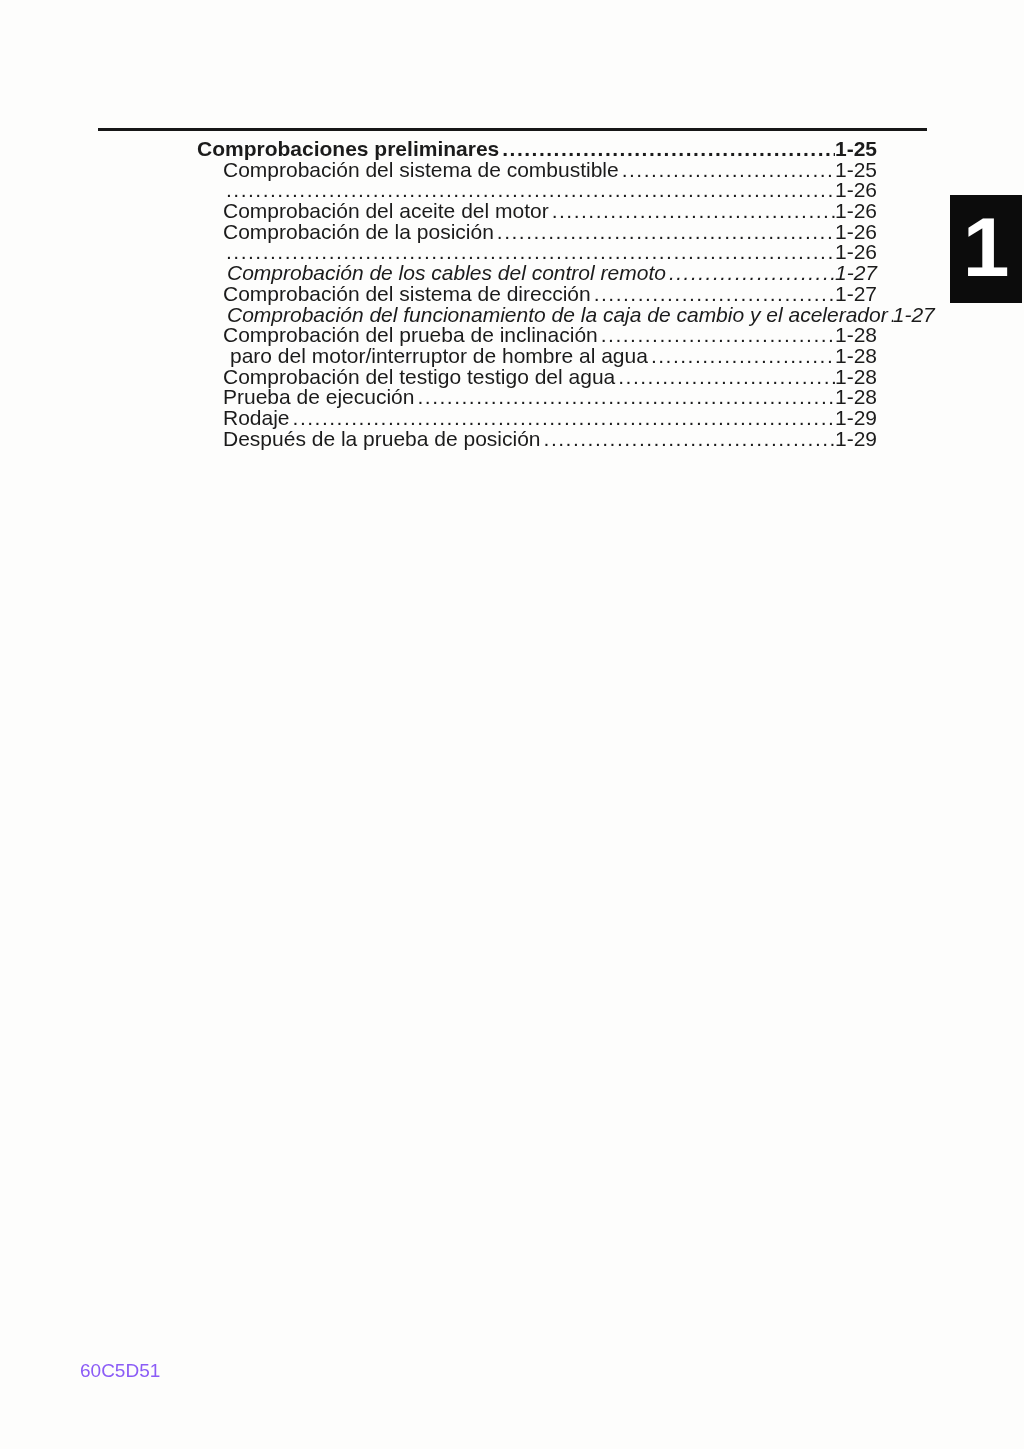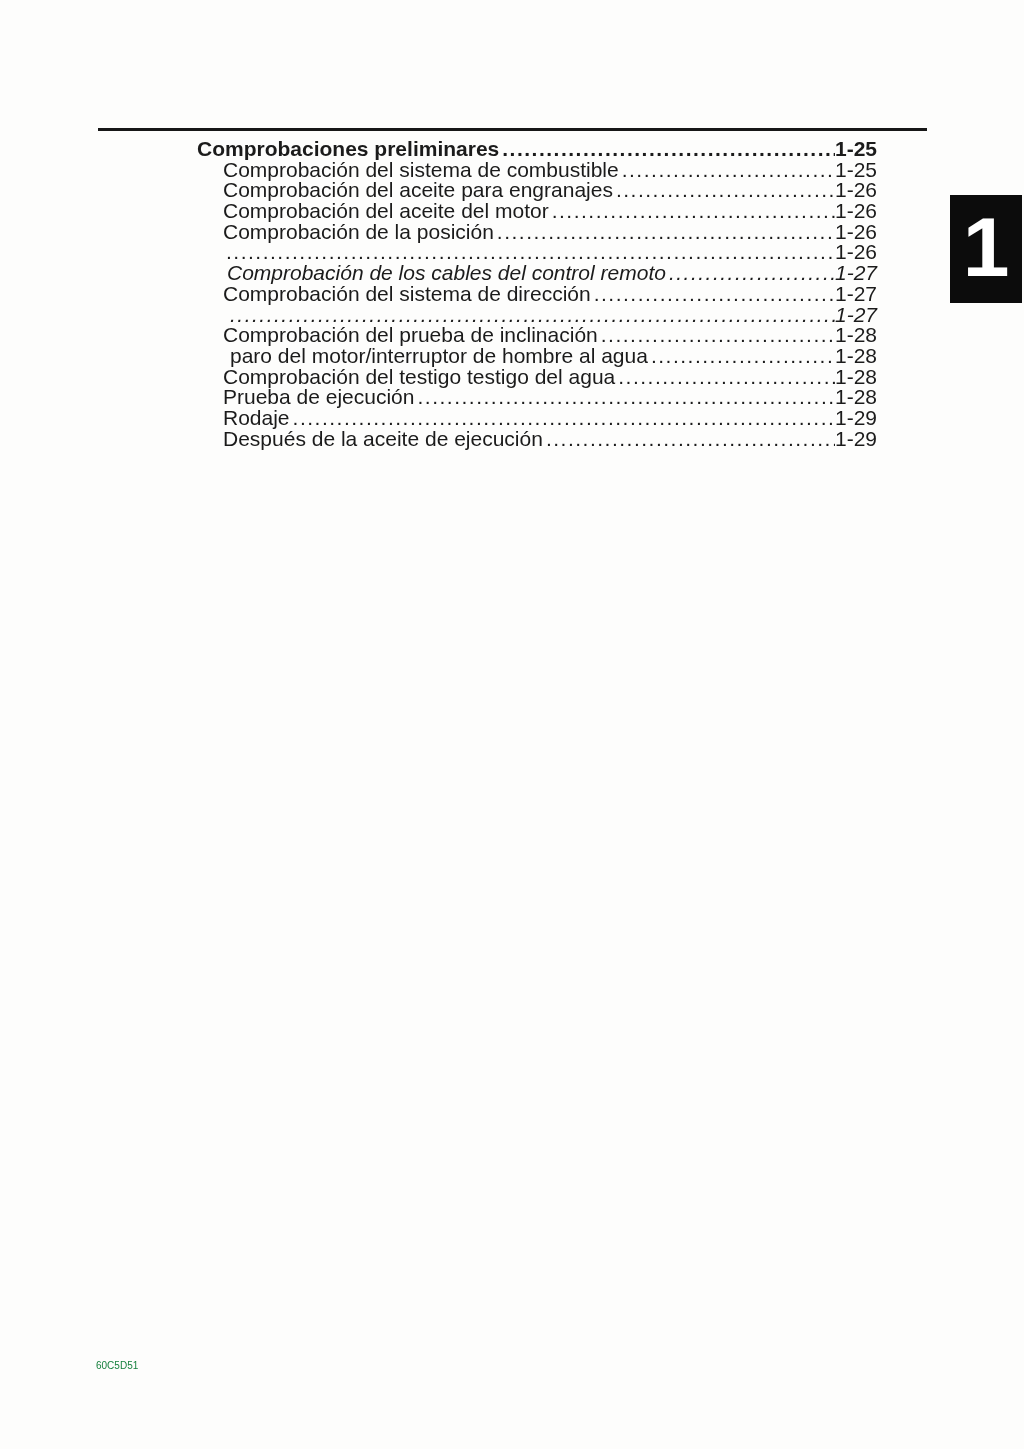--- a/index.html
+++ b/index.html
@@ -70,24 +70,24 @@
     padding: 0 2px 0 3px;
     letter-spacing: 1.5px;
   }
   .leader::after {
     content: "..........................................................................................................................................................";
   }
   .toc-row.no-page .leader::after { content: ""; }
   .toc-page { white-space: nowrap; }
   .footer-code {
     position: absolute;
-    left: 96px;
+    left: 80px;
     top: 1360px;
-    font-size: 10px;
-    color: #15803d;
+    font-size: 19px;
+    color: #8b5cf6;
   }
 </style>
 </head>
 <body>
 
 <div class="page">
   <div class="top-rule"></div>
 
   <div class="chapter-tab">
     <span class="chapter-tab-num">1</span>
@@ -98,21 +98,20 @@
         <span class="toc-label">Comprobaciones preliminares</span>
         <span class="leader"></span>
         <span class="toc-page">1-25</span>
       </div>
       <div class="toc-row indent-1">
         <span class="toc-label">Comprobación del sistema de combustible</span>
         <span class="leader"></span>
         <span class="toc-page">1-25</span>
       </div>
       <div class="toc-row indent-1">
-        <span class="toc-label">Comprobación del aceite para engranajes</span>
         <span class="leader"></span>
         <span class="toc-page">1-26</span>
       </div>
       <div class="toc-row indent-1">
         <span class="toc-label">Comprobación del aceite del motor</span>
         <span class="leader"></span>
         <span class="toc-page">1-26</span>
       </div>
       <div class="toc-row indent-1">
         <span class="toc-label">Comprobación de la posición</span>
@@ -127,20 +126,21 @@
         <span class="toc-label">Comprobación de los cables del control remoto</span>
         <span class="leader"></span>
         <span class="toc-page">1-27</span>
       </div>
       <div class="toc-row indent-1">
         <span class="toc-label">Comprobación del sistema de dirección</span>
         <span class="leader"></span>
         <span class="toc-page">1-27</span>
       </div>
       <div class="toc-row indent-2">
+        <span class="toc-label">Comprobación del funcionamiento de la caja de cambio y el acelerador</span>
         <span class="leader"></span>
         <span class="toc-page">1-27</span>
       </div>
       <div class="toc-row indent-1">
         <span class="toc-label">Comprobación del prueba de inclinación</span>
         <span class="leader"></span>
         <span class="toc-page">1-28</span>
       </div>
       <div class="toc-row indent-3">
         <span class="toc-label">paro del motor/interruptor de hombre al agua</span>
@@ -156,20 +156,20 @@
         <span class="toc-label">Prueba de ejecución</span>
         <span class="leader"></span>
         <span class="toc-page">1-28</span>
       </div>
       <div class="toc-row indent-1">
         <span class="toc-label">Rodaje</span>
         <span class="leader"></span>
         <span class="toc-page">1-29</span>
       </div>
       <div class="toc-row indent-1">
-        <span class="toc-label">Después de la aceite de ejecución</span>
+        <span class="toc-label">Después de la prueba de posición</span>
         <span class="leader"></span>
         <span class="toc-page">1-29</span>
       </div>
     </div>
 
   <div class="footer-code">60C5D51</div>
 </div>
 
 </body></html>

